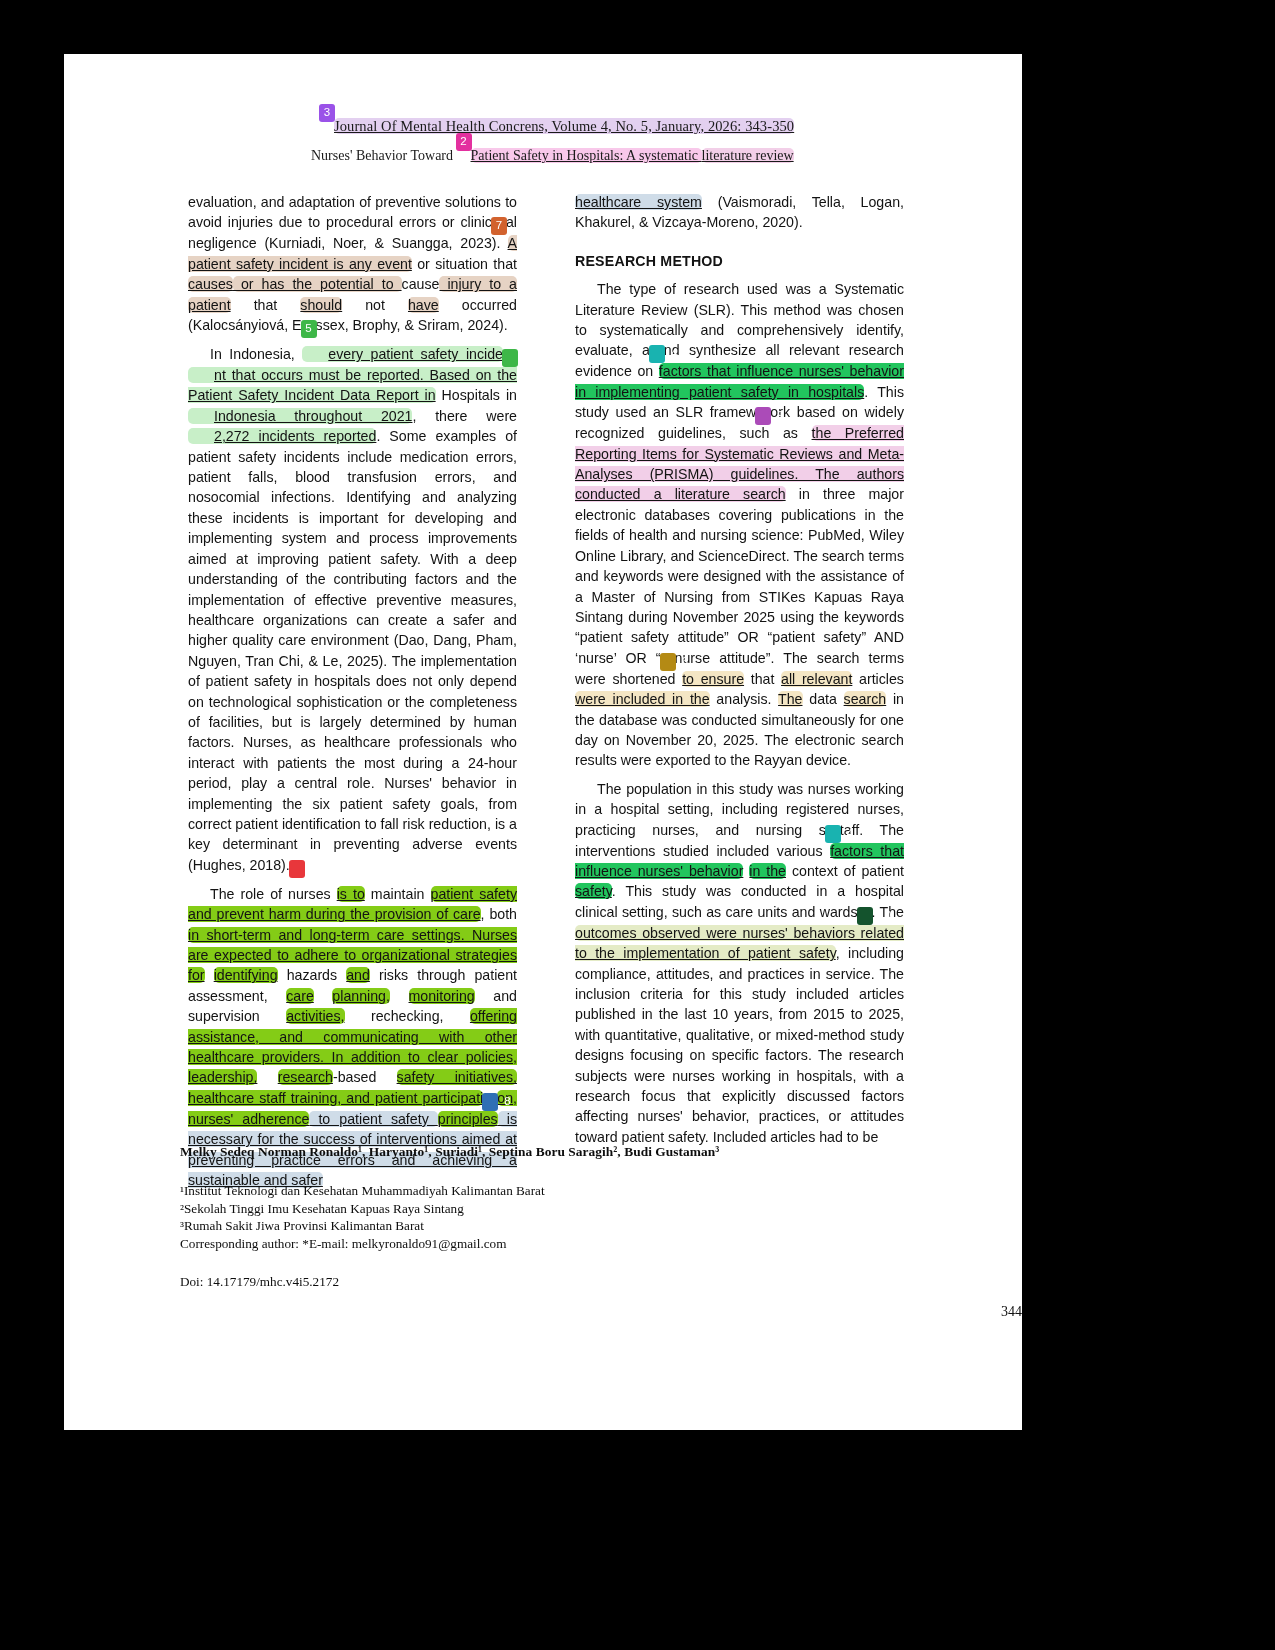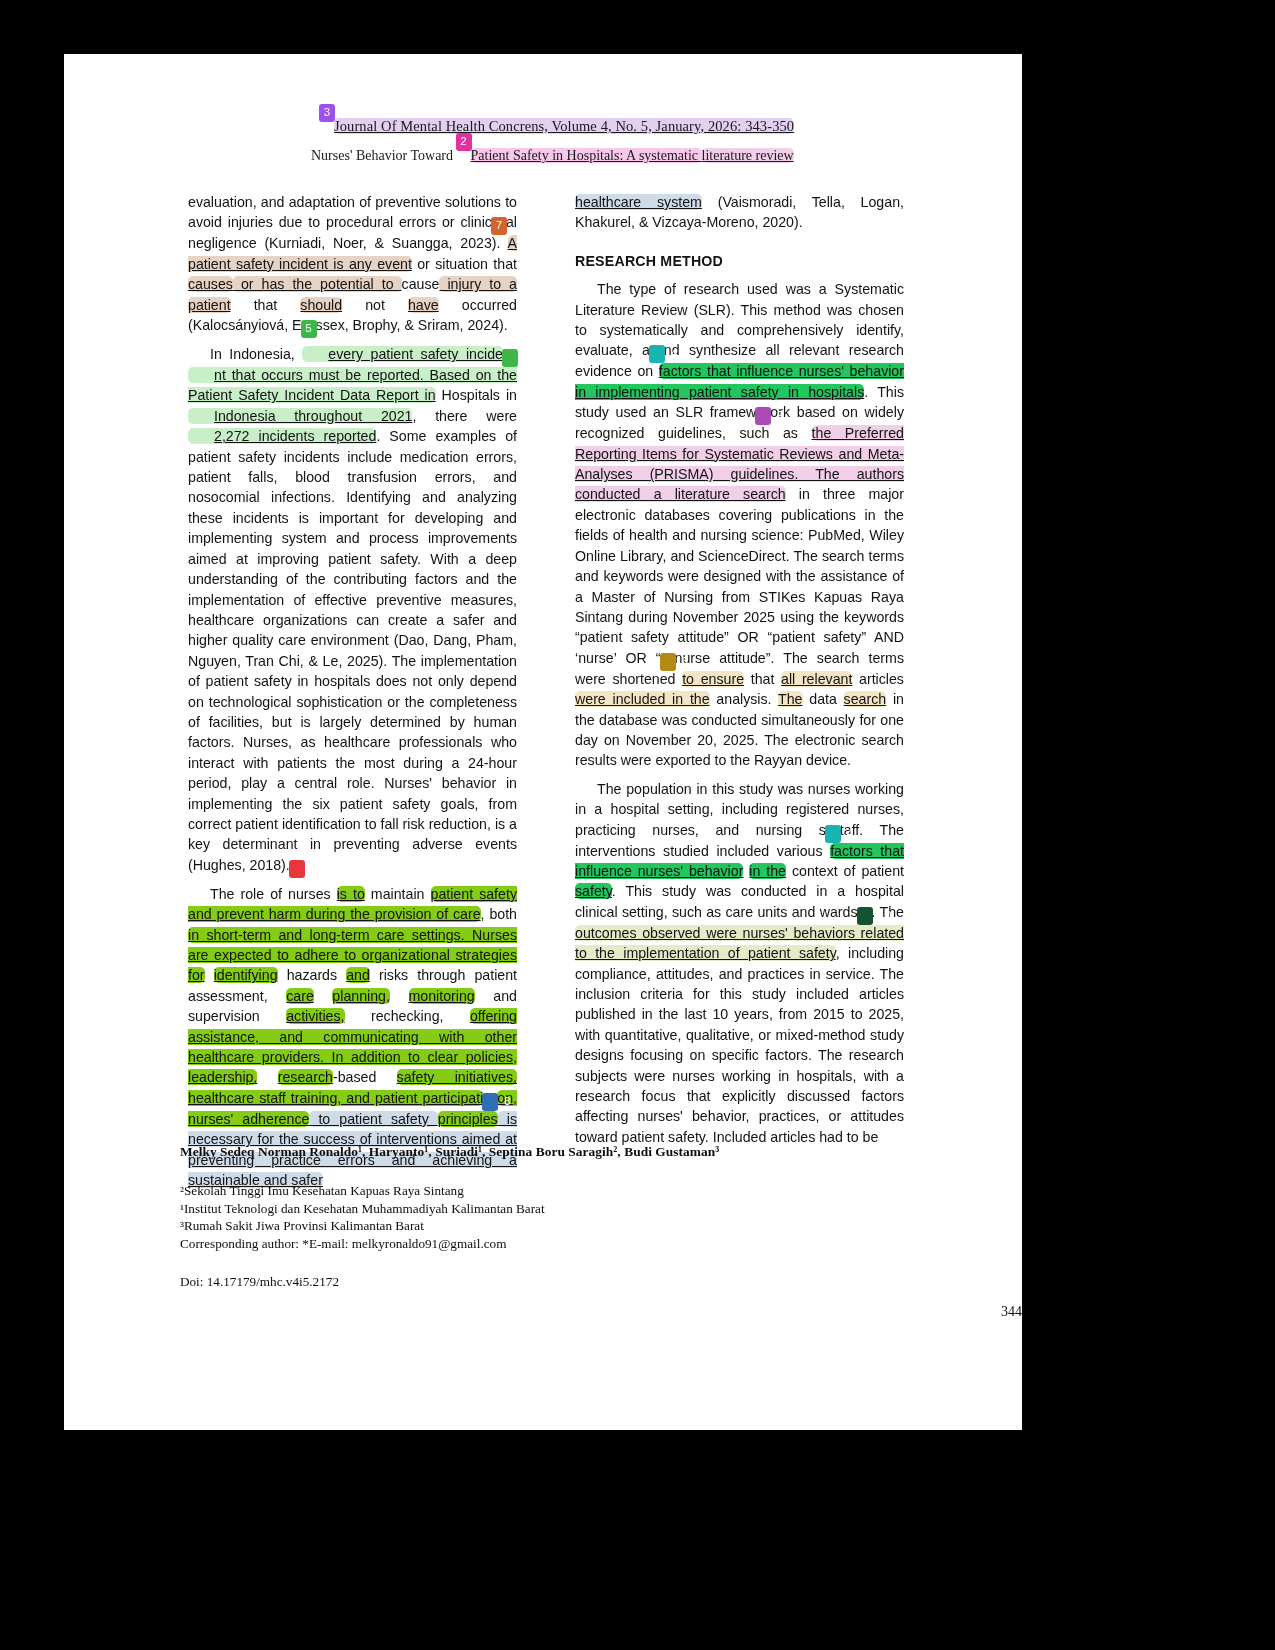--- a/index.html
+++ b/index.html
@@ -189,22 +189,22 @@
       <p class="section-head">RESEARCH METHOD</p>
 
       <p class="indent"><span>The type of research used was a Systematic Literature Review (SLR). This method was chosen to systematically and comprehensively identify, evaluate, a</span><span class="marker m4">4</span><span>nd synthesize all relevant research evidence on </span><span class="hl hl-teal">factors that influence nurses' behavior in implementing patient safety in hospitals</span><span>. This study used an SLR framew</span><span class="marker m9">9</span><span>ork based on widely recognized guidelines, such as </span><span class="hl hl-pink">the Preferred Reporting Items for Systematic Reviews and Meta-Analyses (PRISMA) guidelines. The authors conducted a literature search</span><span> in three major electronic databases covering publications in the fields of health and nursing science: PubMed, Wiley Online Library, and ScienceDirect. The search terms and keywords were designed with the assistance of a Master of Nursing from STIKes Kapuas Raya Sintang during November 2025 using the keywords “patient safety attitude” OR “patient safety” AND ‘nurse’ OR “</span><span class="marker m6">6</span><span>nurse attitude”. The search terms were shortened </span><span class="hl hl-gold">to ensure</span><span> that </span><span class="hl hl-gold">all relevant</span><span> articles </span><span class="hl hl-gold">were included in the</span><span> analysis. </span><span class="hl hl-gold">The</span><span> data </span><span class="hl hl-gold">search</span><span> in the database was conducted simultaneously for one day on November 20, 2025. The electronic search results were exported to the Rayyan device.</span></p>
 
       <p class="indent"><span>The population in this study was nurses working in a hospital setting, including registered nurses, practicing nurses, and nursing s</span><span class="marker m4">4</span><span>taff. The interventions studied included various </span><span class="hl hl-teal">factors that influence nurses' behavior</span><span> </span><span class="hl hl-teal">in the</span><span> context of patient </span><span class="hl hl-teal">safety</span><span>. This study was conducted in a hospital clinical setting, such as care units and wards</span><span class="marker m10">10</span><span>. The </span><span class="hl hl-olive">outcomes observed were nurses' behaviors related to the implementation of patient safety</span><span>, including compliance, attitudes, and practices in service. The inclusion criteria for this study included articles published in the last 10 years, from 2015 to 2025, with quantitative, qualitative, or mixed-method study designs focusing on specific factors. The research subjects were nurses working in hospitals, with a research focus that explicitly discussed factors affecting nurses' behavior, practices, or attitudes toward patient safety. Included articles had to be</span></p>
 
     </div>
 
     <div id="footer-block">
       <div id="authors-line">Melky Sedeq Norman Ronaldo¹, Haryanto¹, Suriadi¹, Septina Boru Saragih², Budi Gustaman³</div>
+      <div class="affil">¹Institut Teknologi dan Kesehatan Muhammadiyah Kalimantan Barat</div>
       <div class="affil">²Sekolah Tinggi Imu Kesehatan Kapuas Raya Sintang</div>
-      <div class="affil">¹Institut Teknologi dan Kesehatan Muhammadiyah Kalimantan Barat</div>
       <div class="affil">³Rumah Sakit Jiwa Provinsi Kalimantan Barat</div>
       <div class="affil">Corresponding author: *E-mail: melkyronaldo91@gmail.com</div>
       <div id="doi-line">Doi: 14.17179/mhc.v4i5.2172</div>
     </div>
 
     <div id="page-number">344</div>
 
   </div>
 </div>
 

